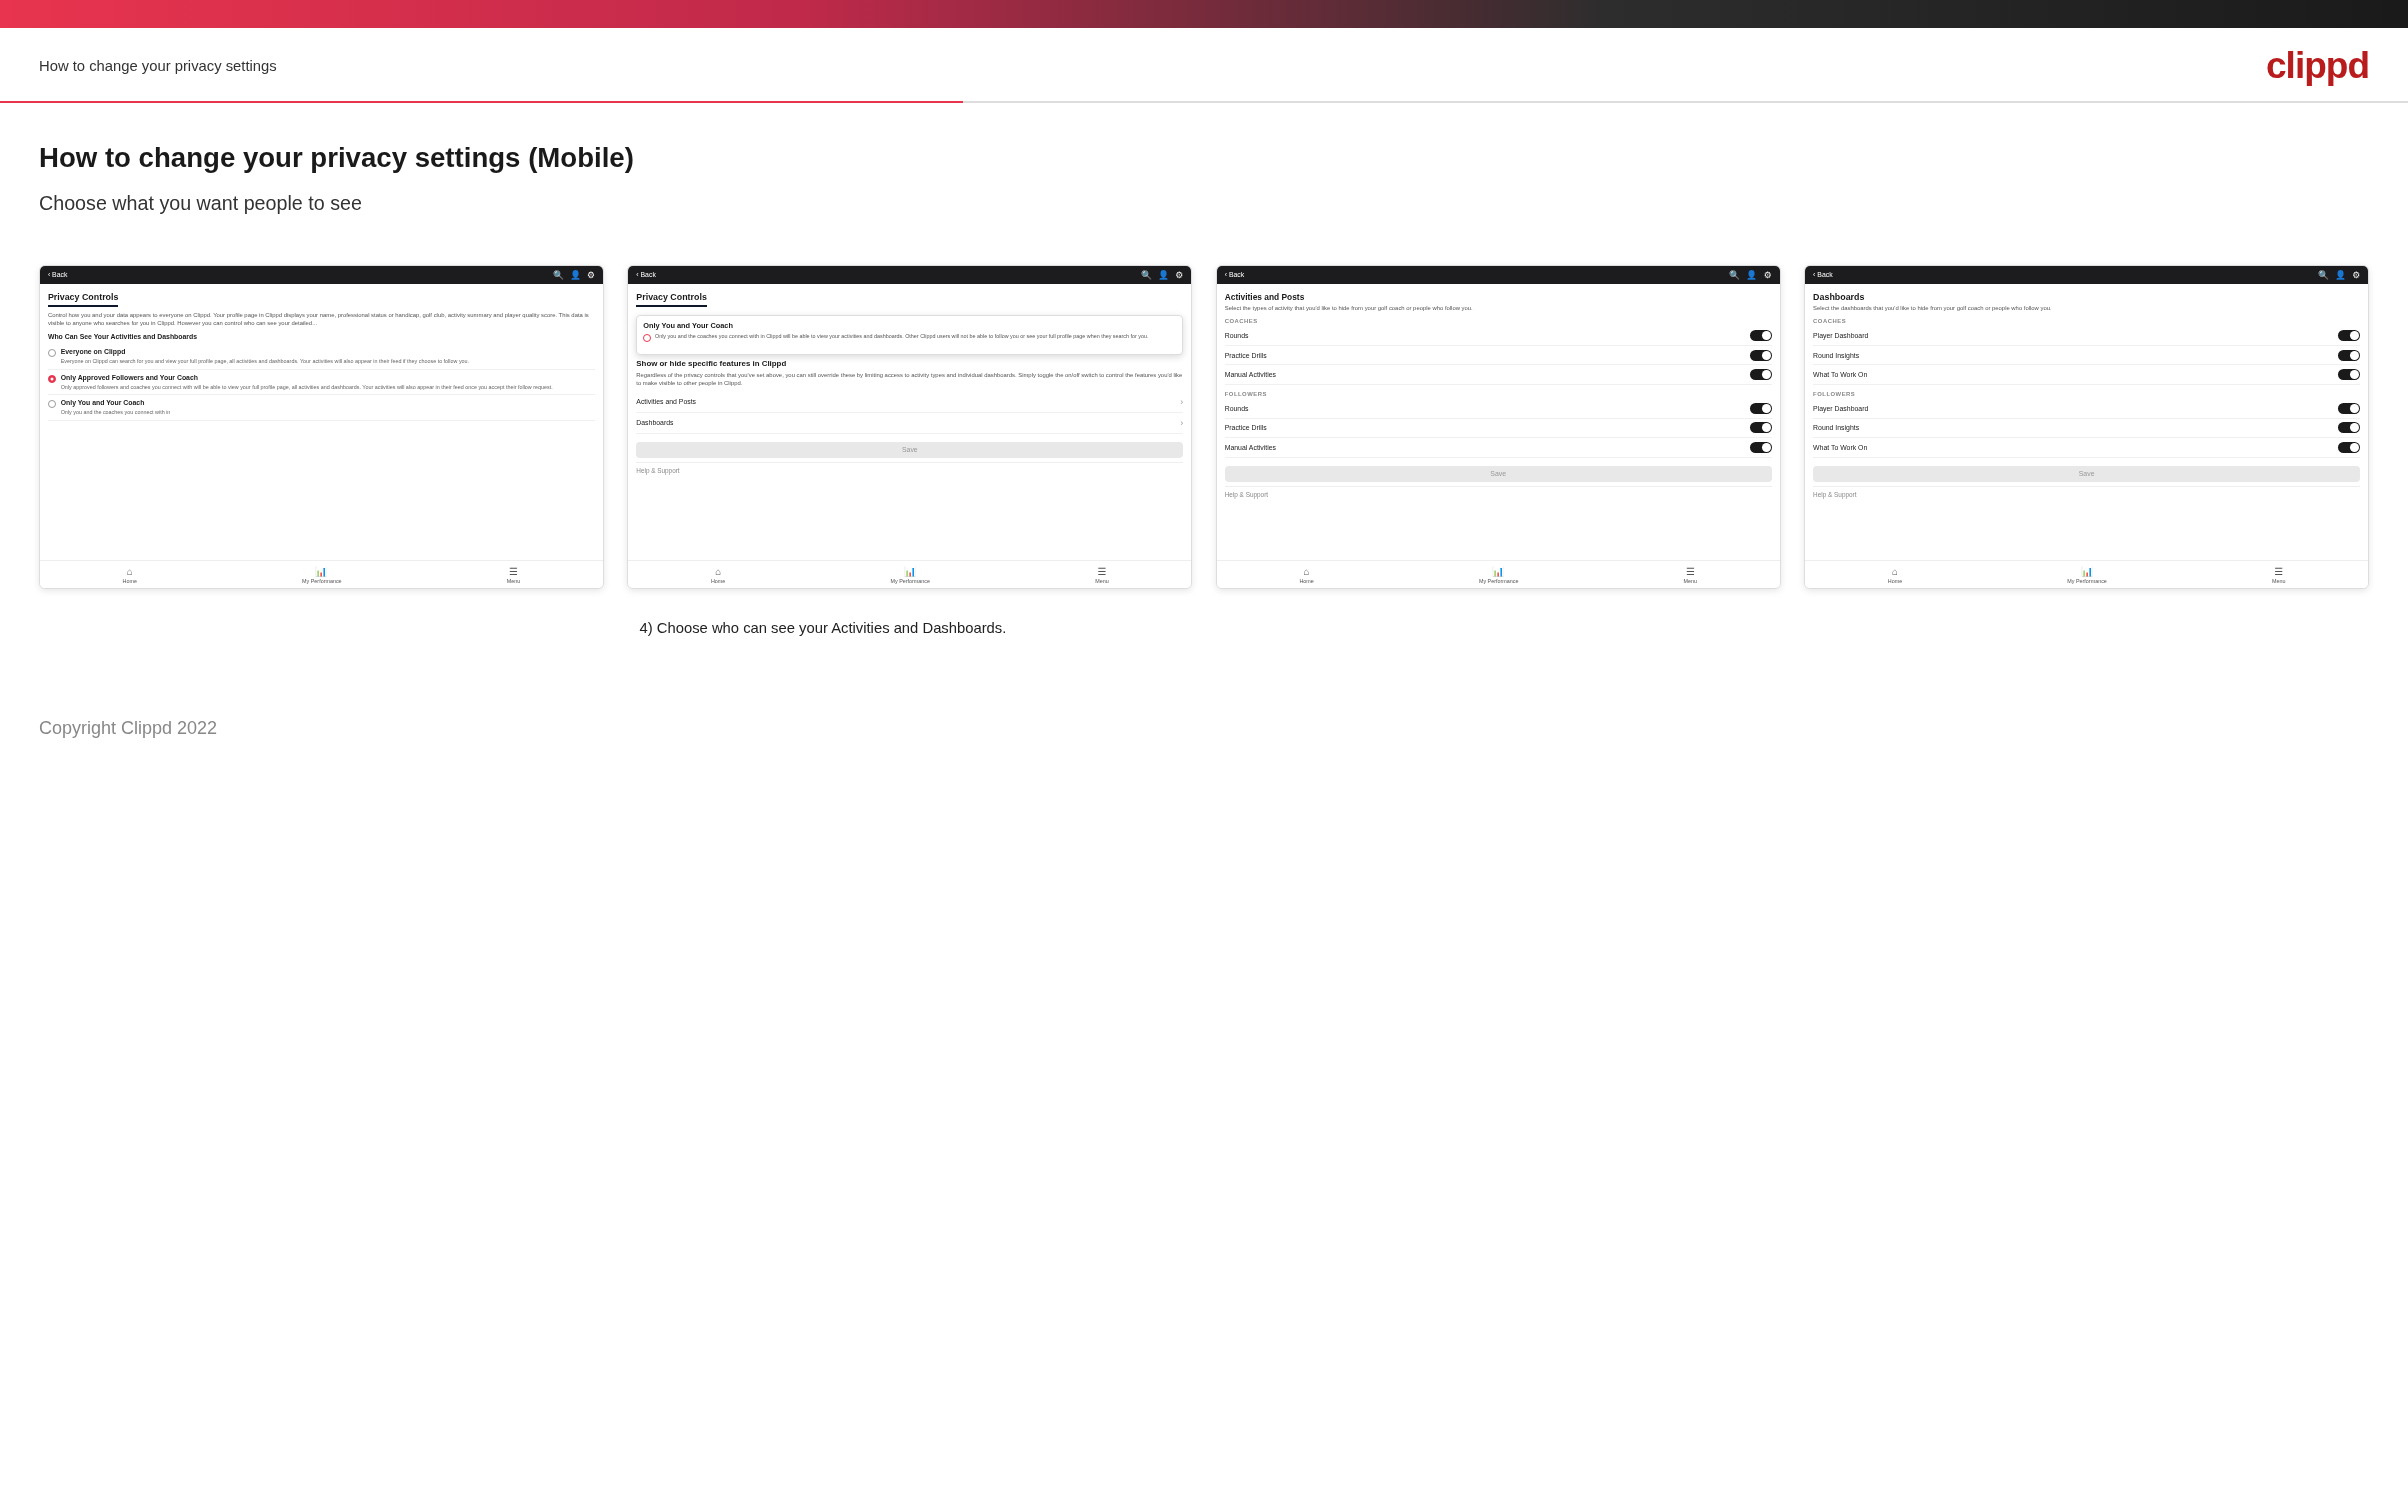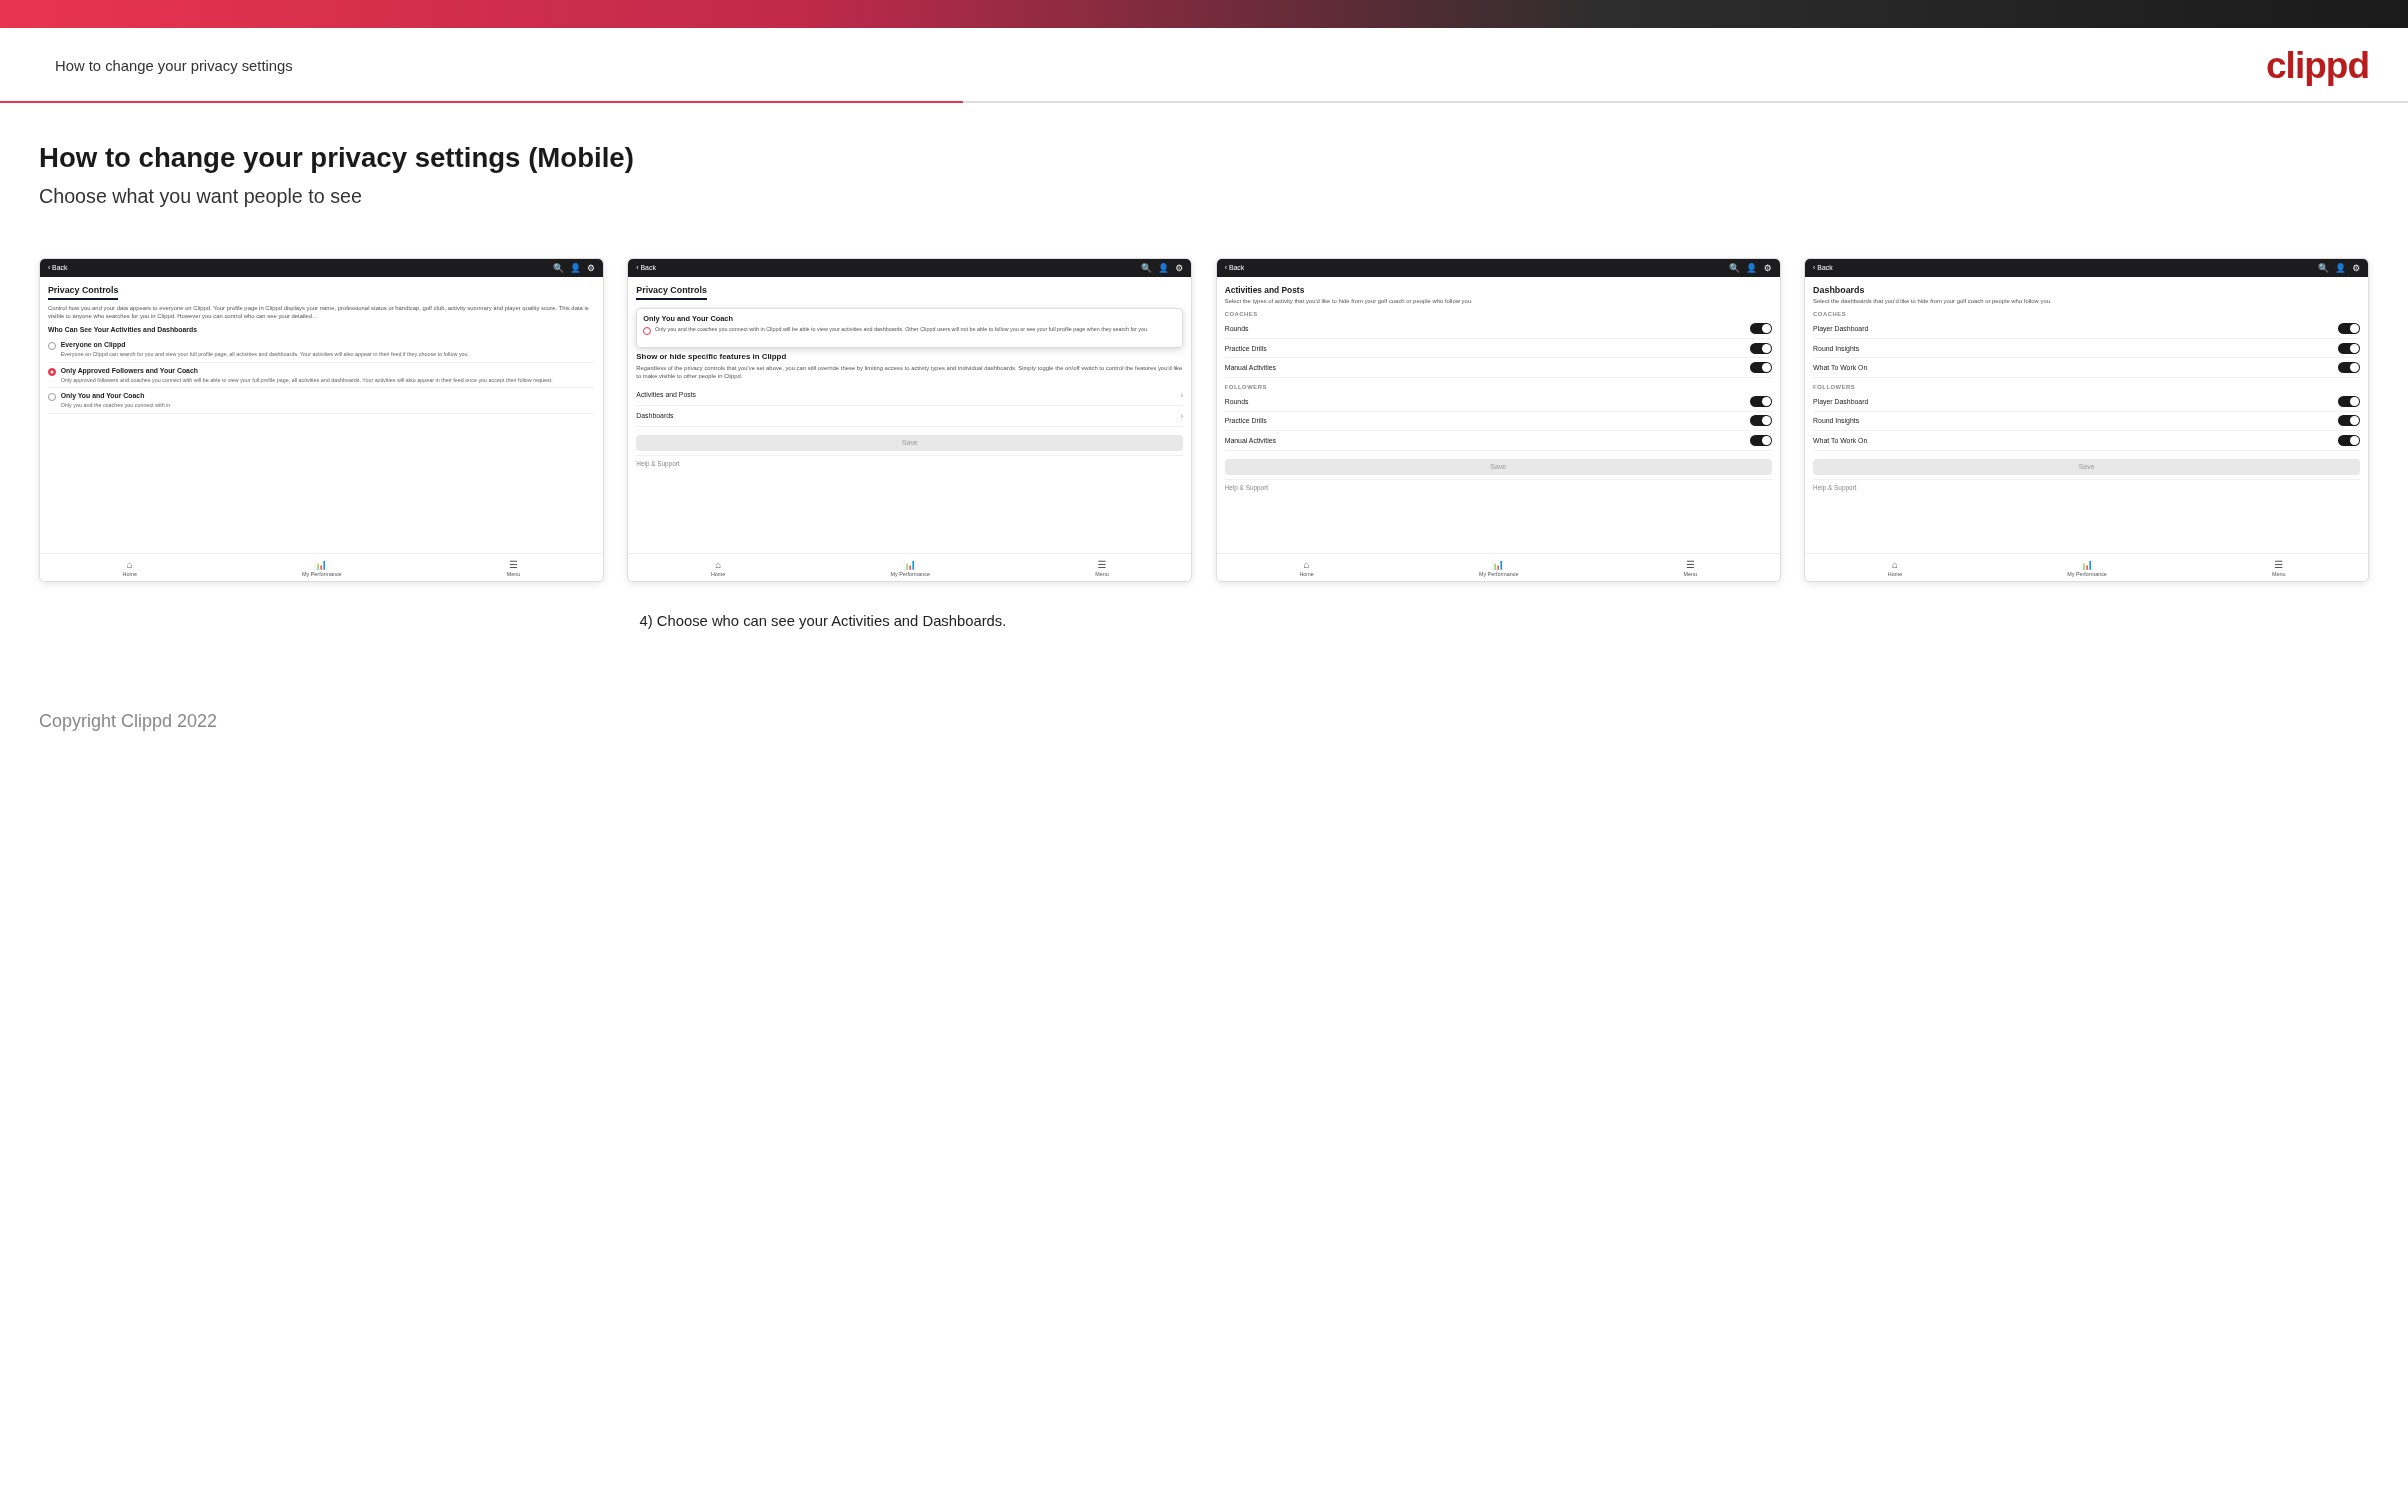--- a/index.html
+++ b/index.html
@@ -18,21 +18,20 @@
     
     .header {
       display: flex;
       align-items: center;
       justify-content: space-between;
       padding: 17.7px 39px 13.8px 39px;
     }
     .header-title {
       font-size: 14.8px;
       color: #333;
-      margin-left: 16px;
     }
     .logo {
       font-size: 37px;
       font-weight: 800;
       color: #b91c1c;
       letter-spacing: -1px;
     }
 
     
     .header-divider {
@@ -42,21 +41,21 @@
     }
 
     
     .main {
       padding: 0 39px 59px 39px;
     }
     .page-heading {
       font-size: 27.6px;
       font-weight: 800;
       color: #1a1a1a;
-      margin-bottom: 11px;
+      margin-bottom: 18px;
     }
     .page-subheading {
       font-size: 19.7px;
       font-weight: 400;
       color: #333;
       margin-bottom: 50px;
     }
 
     
     .screenshots-row {

